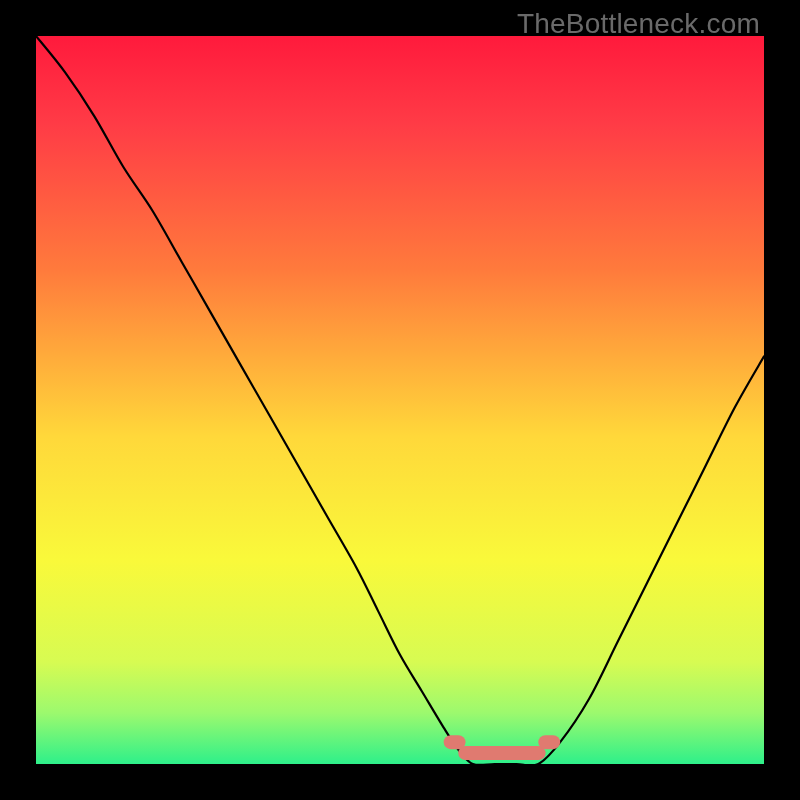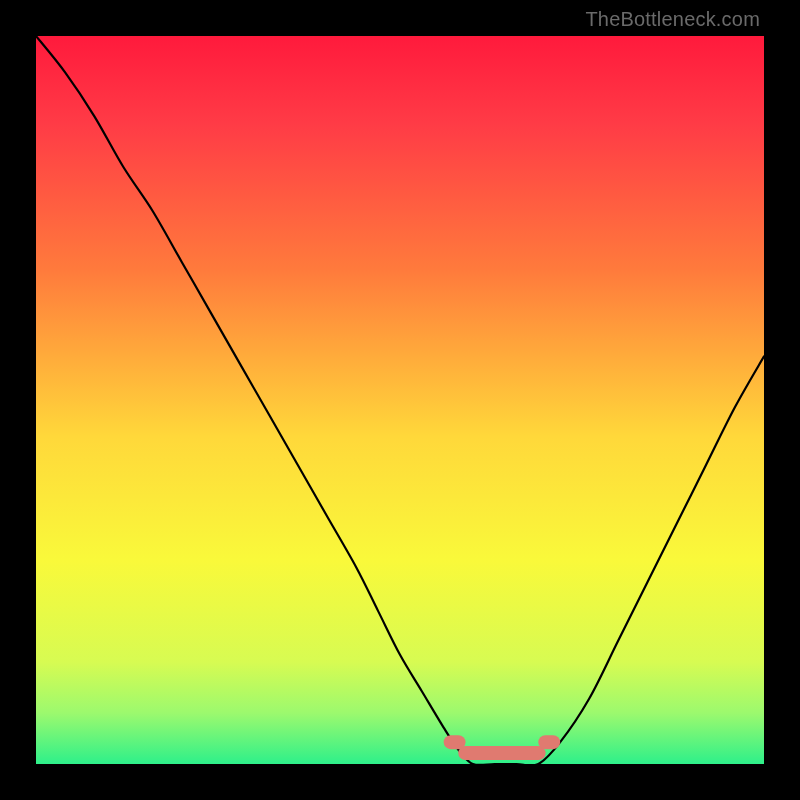--- a/index.html
+++ b/index.html
@@ -21,21 +21,21 @@
     position: absolute;
     left: 0; top: 0;
     width: 100%;
     height: 100%;
   }
   .attribution {
     position: absolute;
     top: 8px;
     right: 40px;
     font-family: Arial, sans-serif;
-    font-size: 20px;
+    font-size: 28px;
     color: #6a6a6a;
     letter-spacing: 0.2px;
   }
   svg.overlay {
     position: absolute;
     left: 0; top: 0;
     width: 100%;
     height: 100%;
   }
 </style>

